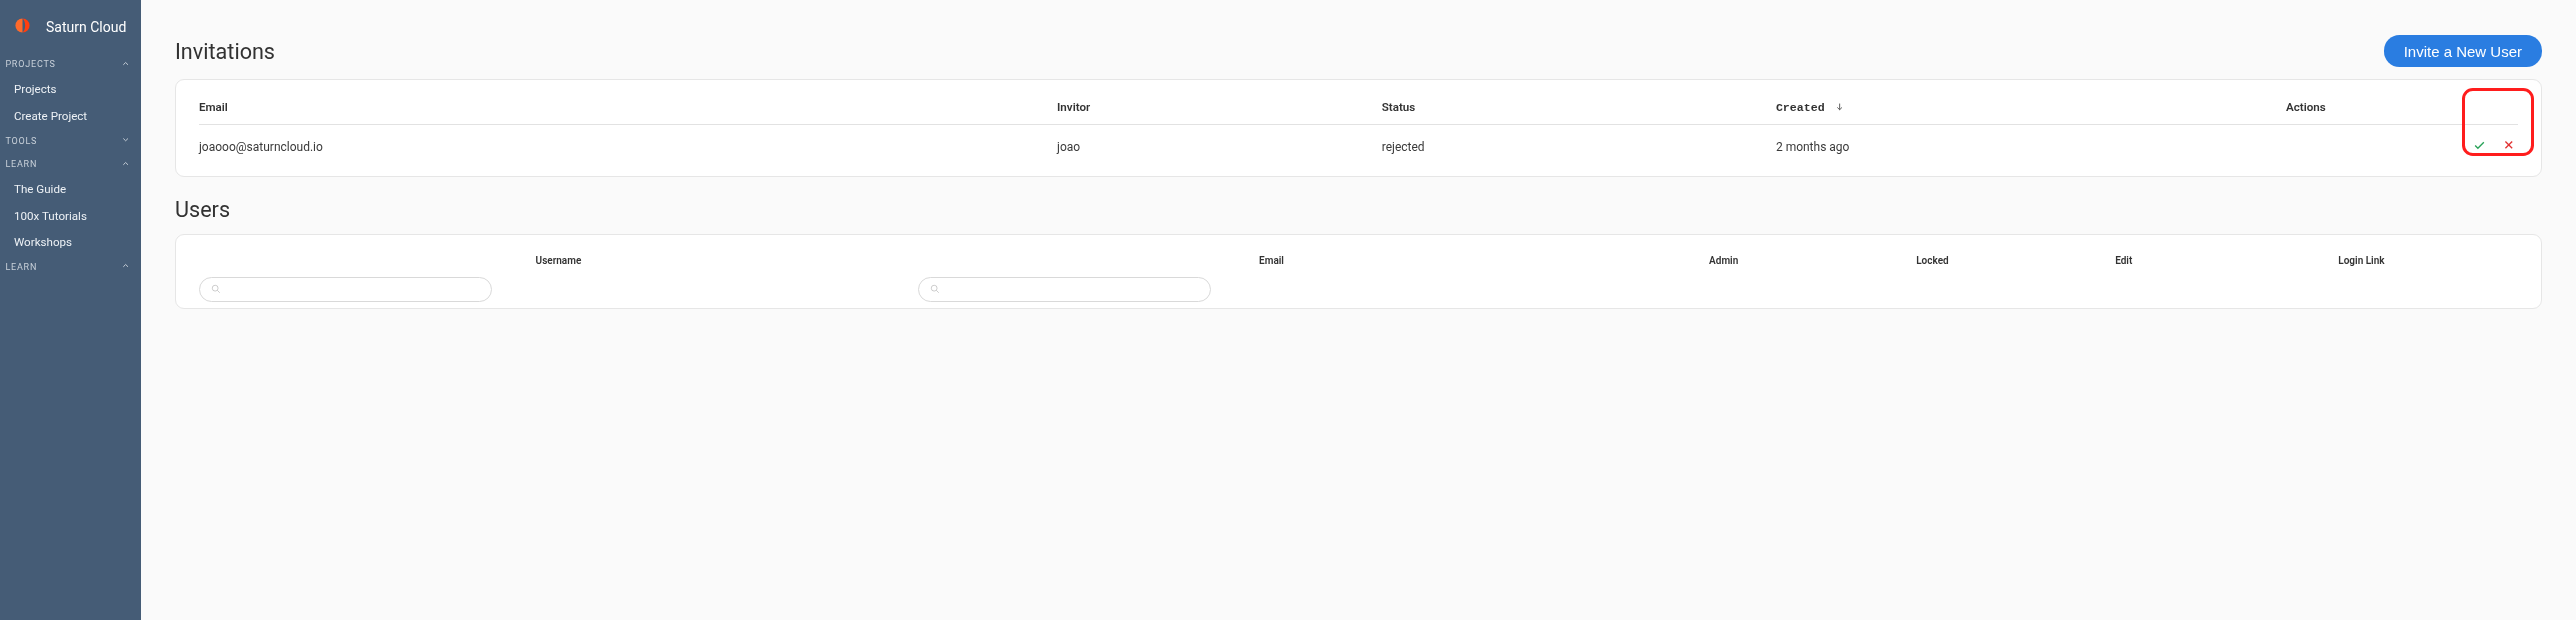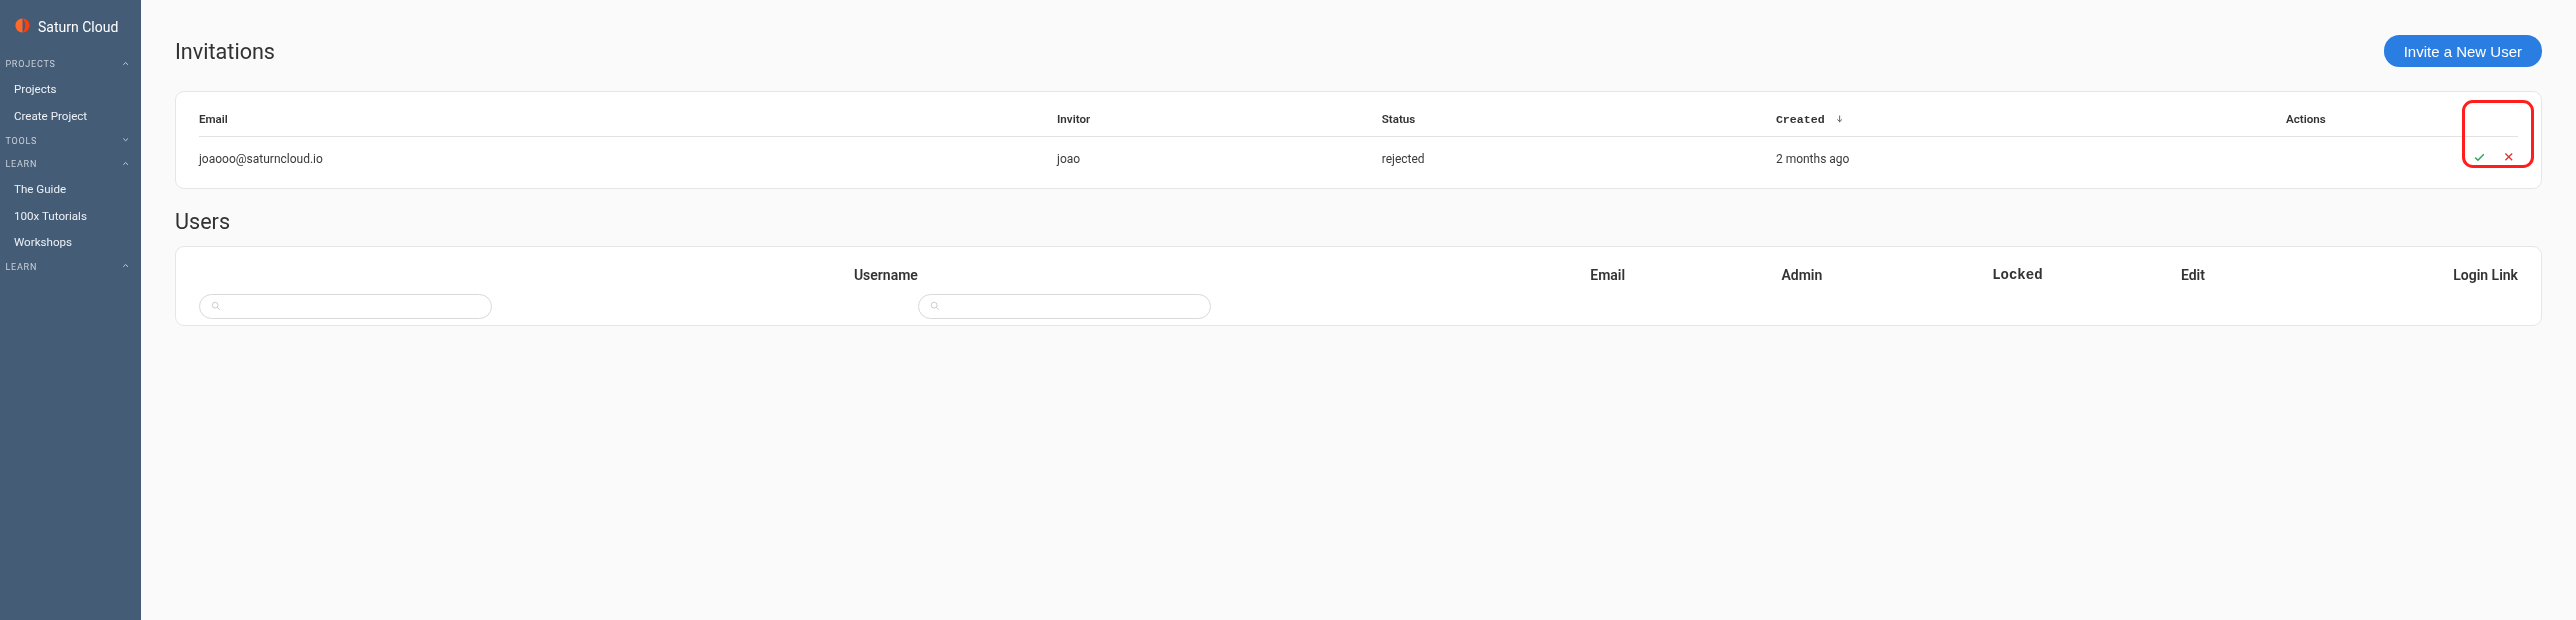--- a/index.html
+++ b/index.html
@@ -18,21 +18,21 @@
       width: 141px;
       background: #455c76;
       color: #fff;
       flex-shrink: 0;
       padding-top: 17px;
     }
     .brand {
       display: flex;
       align-items: center;
       padding: 0 14px 15.4px 14px;
-      gap: 7px;
+      gap: 15px;
     }
     .brand-logo {
       width: 17px;
       height: 17px;
     }
     .brand-text {
       font-size: 14px;
       color: #fff;
       font-weight: 400;
     }
@@ -57,21 +57,21 @@
       cursor: pointer;
     }
     .main {
       flex: 1;
       padding: 35px 34px 0 34px;
     }
     .section-title-row {
       display: flex;
       justify-content: space-between;
       align-items: center;
-      margin-bottom: 24px;
+      margin-bottom: 12px;
     }
     .section-title {
       font-size: 21.6px;
       font-weight: 400;
       color: #323232;
     }
     .invite-btn {
       background: #2a7de1;
       color: #fff;
       border: none;
@@ -132,31 +132,31 @@
       position: absolute;
       right: 7px;
       top: 7.7px;
       width: 72px;
       height: 68px;
       border: 3.9px solid #ff1d1d;
       border-radius: 10.8px;
       pointer-events: none;
     }
     .users-header-row th {
-      text-align: right;
+      text-align: center;
       font-weight: 600;
-      font-size: 14px;
+      font-size: 10px;
       color: #333;
       padding-bottom: 10.8px;
     }
     .users-table { width: 100%; border-collapse: collapse; }
     .ucol-username { width: 31%; }
     .ucol-email { width: 30.5%; }
     .ucol-admin { width: 8.5%; }
-    .ucol-locked { width: 9.5%; font-family: Liberation Mono, monospace; }
+    .ucol-locked { width: 9.5%; }
     .ucol-edit { width: 7%; }
     .ucol-login { width: 13.5%; }
     .search-pill {
       display: flex;
       align-items: center;
       border: 0.8px solid #d9d9d9;
       border-radius: 15.4px;
       padding: 4.6px 10.8px;
       width: 293px;
       background: #fff;

